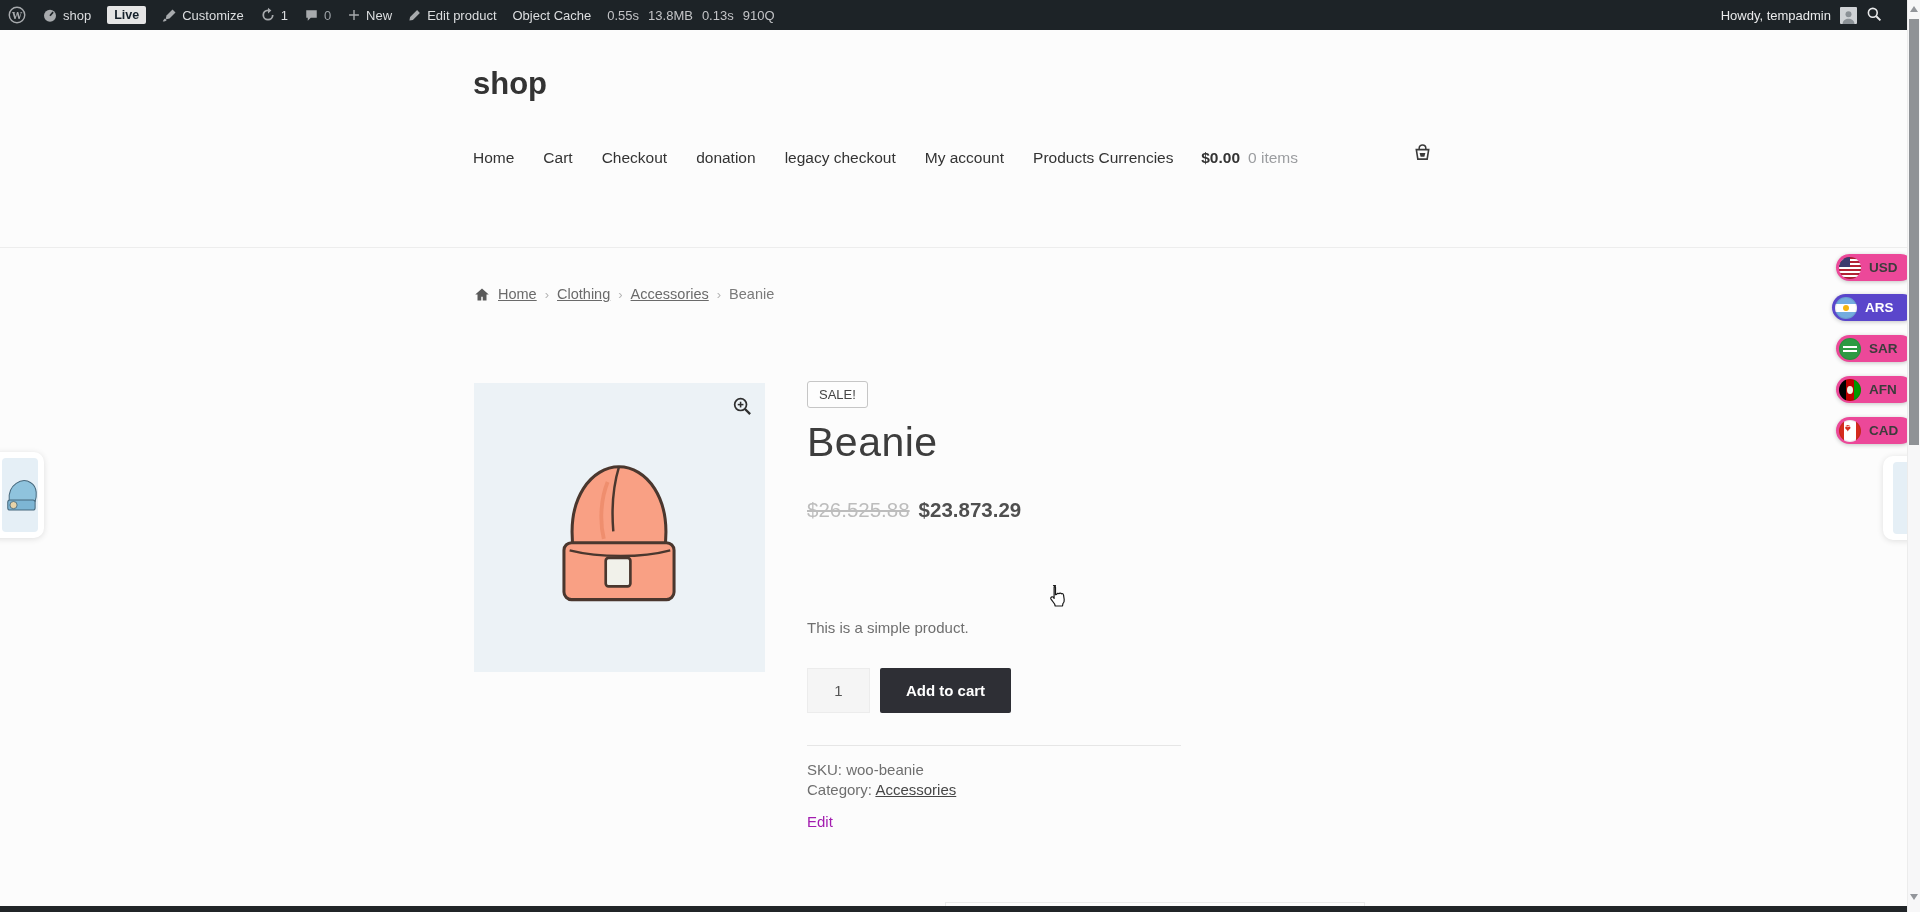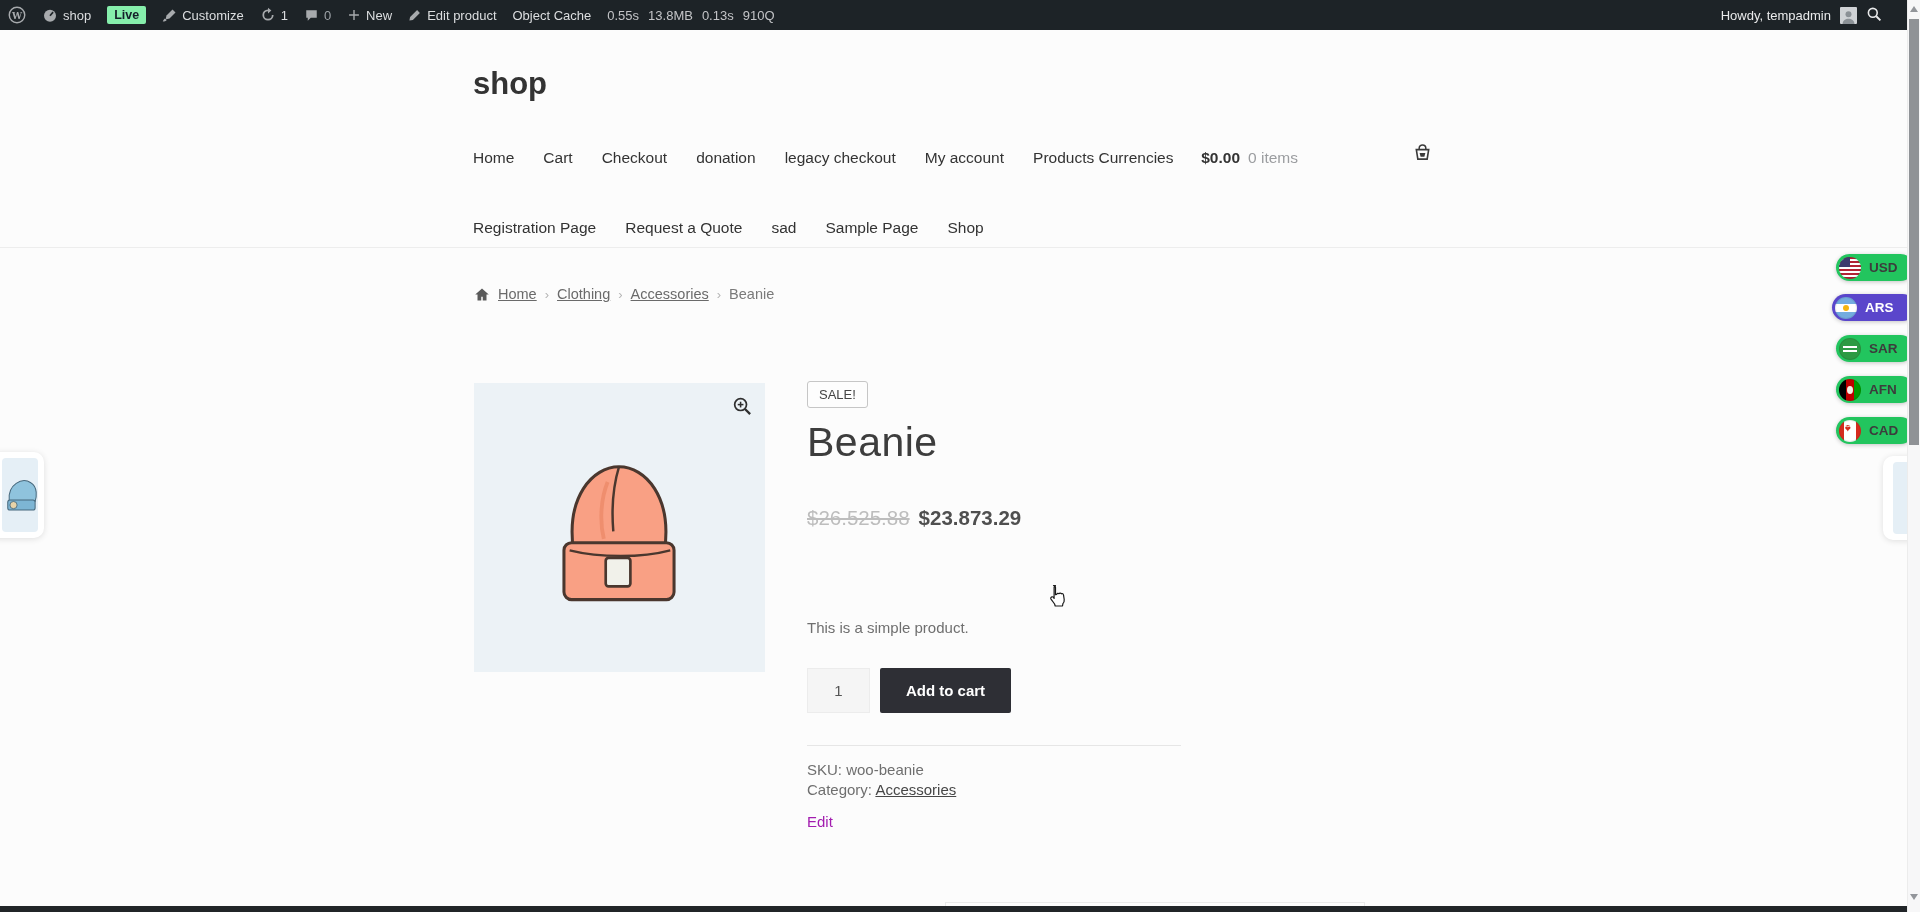--- a/index.html
+++ b/index.html
@@ -5,21 +5,21 @@
   * { margin:0; padding:0; box-sizing:border-box; }
   html,body { width:1920px; height:912px; overflow:hidden; }
   body { position:relative; background:#fcfcfc; font-family:"Liberation Sans","DejaVu Sans",sans-serif; color:#404040; }
 
   
   .abar { position:absolute; left:0; top:0; width:1920px; height:30px; background:#1d2327;
           display:flex; align-items:center; padding:0 26px 0 8px; font-size:13px; color:#c9ccd1; z-index:30; }
   .abar-left { display:flex; align-items:center; gap:16px; }
   .abar-item { display:flex; align-items:center; gap:5px; color:#dcdee0; cursor:pointer; white-space:nowrap; }
   .abar-item svg { display:block; }
-  .live-badge { background:#86efac; color:#15202a; font-weight:bold; padding:2px 7px; border-radius:2px; font-size:12.5px; }
+  .live-badge { background:#e5e5e5; color:#15202a; font-weight:bold; padding:2px 7px; border-radius:2px; font-size:12.5px; }
   .abar-dim { color:#9ea3a8; }
   .abar-stats { display:flex; gap:9px; color:#c3c4c7; }
   .abar-right { margin-left:auto; display:flex; align-items:center; gap:9px; padding-right:12px; }
   .avatar { width:17px; height:17px; background:#cfd2d5; display:flex; align-items:flex-end; justify-content:center; overflow:hidden; border-radius:1px; }
 
   
   .container { position:absolute; left:473px; top:30px; width:960px; height:882px; }
   .site-title { position:absolute; left:0; top:36px; font-size:31px; font-weight:bold; color:#333; }
   .search-form { position:absolute; right:0; top:36px; width:201px; height:39px; background:#f0f0f0; border-radius:3px; display:flex; align-items:center; padding:0 10px; gap:8px; }
   .search-form input { border:none; background:transparent; outline:none; font-size:14px; color:#555; width:150px; font-family:inherit; }
@@ -40,42 +40,42 @@
   .breadcrumb a { color:#6a6a6a; text-decoration:underline; cursor:pointer; }
   .crumb-sep { color:#b5b5b5; font-size:13px; }
 
   
   .product-image { position:absolute; left:1px; top:353px; width:291px; height:289px; background:#ecf2f6; }
   .product-image svg.beanie { position:absolute; left:50px; top:42px; }
   .zoom-btn { position:absolute; top:10px; right:10px; width:26px; height:26px; display:flex; align-items:center; justify-content:center; cursor:pointer; }
 
   .sale-badge { position:absolute; left:334px; top:351px; border:1px solid #c6c6c6; border-radius:3px; padding:5px 11px; font-size:13px; color:#444; background:#fdfdfd; }
   .product-title { position:absolute; left:334px; top:389px; font-size:41px; font-weight:300; color:#3d3d3d; letter-spacing:0.5px; }
-  .price-row { position:absolute; left:334px; top:468px; font-size:20.5px; display:flex; gap:9px; align-items:baseline;margin-top:8px; }
+  .price-row { position:absolute; left:334px; top:468px; font-size:20.5px; display:flex; gap:9px; align-items:baseline; }
   .price-del { color:#bdbdbd; text-decoration:line-through; }
   .price-ins { color:#4f4f4f; font-weight:bold; }
 
   .accordion { position:absolute; left:334px; top:527px; width:300px; height:53px; border:1px solid #e0e0e0; background:#fdfdfd; display:flex; align-items:center; padding:0 16px; cursor:pointer; }
   .accordion .acc-title { font-size:15px; font-weight:bold; color:#4a4a4a; }
   .accordion .acc-plus { margin-left:auto; font-size:17px; color:#3c3c3c; }
 
   .product-desc { position:absolute; left:334px; top:589px; font-size:15px; color:#6f6f6f; }
 
   .qty-input { position:absolute; left:334px; top:638px; width:63px; height:45px; background:#f5f5f5; border:1px solid #ececec; text-align:center; font-size:15px; color:#555; font-family:inherit; }
   .add-to-cart { position:absolute; left:407px; top:638px; width:131px; height:45px; background:#2e2f35; color:#fff; font-weight:bold; font-size:15px; border:none; border-radius:2px; cursor:pointer; font-family:inherit; }
 
   .meta-divider { position:absolute; left:334px; top:715px; width:374px; height:1px; background:#e6e6e6; }
   .meta-line { position:absolute; left:334px; font-size:15px; color:#6f6f6f; }
   .meta-sku { top:731px; }
   .meta-cat { top:751px; }
   .meta-cat a { color:#474747; text-decoration:underline; cursor:pointer; }
   .edit-link { position:absolute; left:334px; top:783px; font-size:15px; color:#a21caf; text-decoration:none; cursor:pointer; }
 
   
-  .currency-pill { position:absolute; left:1836px; width:78px; height:27px; background:#22c55e; border-radius:14px;
+  .currency-pill { position:absolute; left:1836px; width:78px; height:27px; background:#ec4899; border-radius:14px;
                    box-shadow:0 1px 4px rgba(0,0,0,.22); display:flex; align-items:center; padding-left:3px; gap:8px; cursor:pointer; z-index:20; }
   .currency-pill .code { font-size:13.5px; font-weight:bold; color:#3c3c3c; }
   .currency-pill.selected { left:1832px; width:84px; background:#5a46cb; }
   .currency-pill.selected .code { color:#ffffff; }
   .flag { width:22px; height:22px; border-radius:50%; overflow:hidden; flex:0 0 22px; position:relative; box-shadow:inset 0 0 0 1px rgba(0,0,0,.08); }
   .flag-us { background:repeating-linear-gradient(#b22234 0 2px, #fff 2px 4px); }
   .flag-us::after { content:""; position:absolute; left:0; top:0; width:11px; height:10px; background:#3c3b6e; }
   .flag-ar { background:linear-gradient(#74acdf 0 33%, #fff 33% 67%, #74acdf 67%); }
   .flag-ar::after { content:""; position:absolute; left:8px; top:8px; width:6px; height:6px; border-radius:50%; background:#f6b40e; }
   .flag-sa { background:#2d9a43; }
@@ -200,27 +200,20 @@
     <span class="count">0 items</span>
   </a>
   <span class="basket-btn">
     <svg width="19" height="19" viewBox="0 0 20 20">
         <path d="M6.5 7V5.5a3.5 3.5 0 0 1 7 0V7" fill="none" stroke="#3a3a3a" stroke-width="1.6"></path>
         <path d="M3.5 7h13l-1.6 10h-9.8z" fill="none" stroke="#3a3a3a" stroke-width="1.7"></path>
         <path d="M7 10.5l1 4h4l1-4z" fill="#3a3a3a"></path>
       </svg>
   </span>
 
-  <nav class="nav-row nav2">
-    <a>Registration Page</a>
-    <a>Request a Quote</a>
-    <a>sad</a>
-    <a>Sample Page</a>
-    <a>Shop</a>
-  </nav>
 
   <div class="header-divider"></div>
 
   <div class="breadcrumb">
     <svg width="16" height="15" viewBox="0 0 20 20">
         <path d="M10 2L1 10h3v8h5v-5h2v5h5v-8h3z" fill="#5a5a5a"></path>
       </svg>
     <a>Home</a>
     <span class="crumb-sep">›</span>
     <a>Clothing</a>

